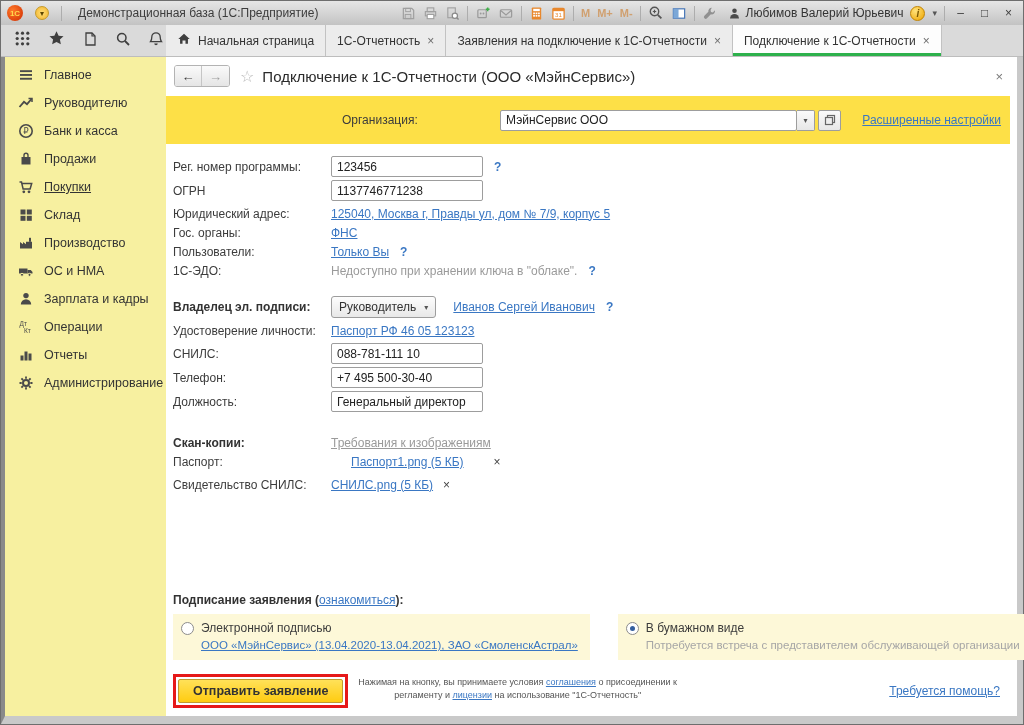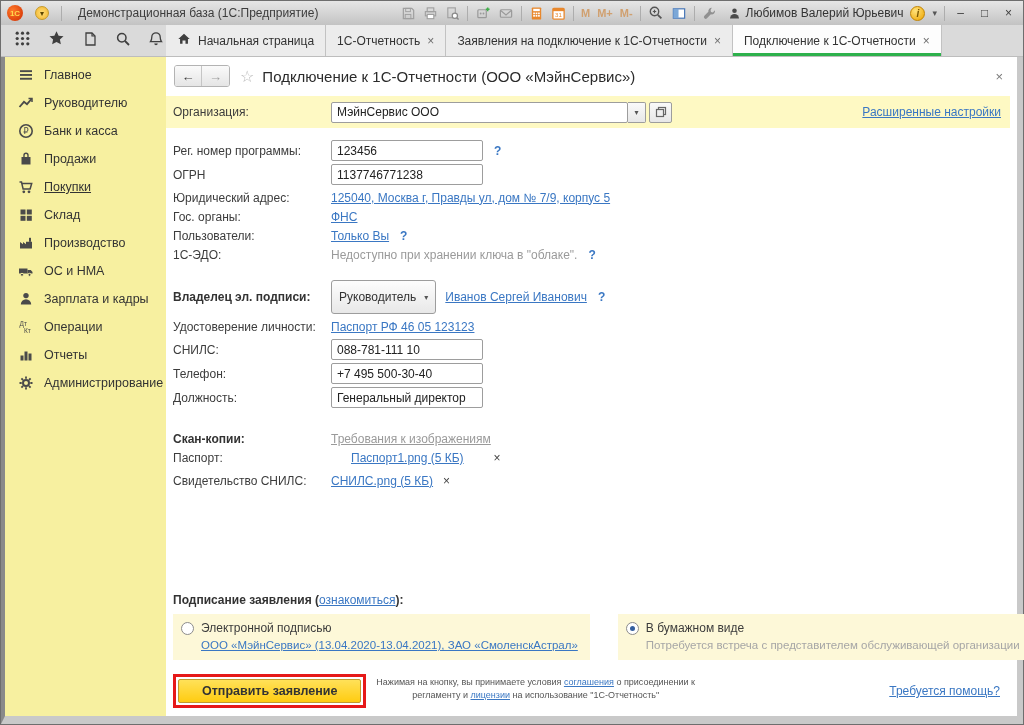--- a/index.html
+++ b/index.html
@@ -56,22 +56,22 @@
   .form-header { display:flex; align-items:center; padding:8px 10px 2px 8px; }
   .nav-group { display:flex; border:1px solid #b3b3b3; border-radius:3px; overflow:hidden; }
   .nav-btn { width:27px; height:20px; display:flex; align-items:center; justify-content:center;
     background:linear-gradient(#fafafa,#e5e5e5); font-size:13px; }
   .nav-btn.back { color:#3c3c3c; border-right:1px solid #c5c5c5; }
   .nav-btn.fwd { color:#9e9e9e; }
   .fav-star { color:#b9b9b9; font-size:16px; margin:0 8px 0 10px; }
   .form-title { font-size:15px; color:#2b2b2b; white-space:nowrap; }
   .form-close { margin-left:auto; color:#7a7a7a; font-size:13px; padding:0 4px; }
 
-  .org-row { margin-top:7px; margin-right:7px; background:#fef9c3; height:32px;
-    display:flex; align-items:center; padding-left:7px; position:relative; flex:0 0 auto; }
+  .org-row { margin-top:7px; margin-right:7px; background:#fde047; height:48px;
+    display:flex; align-items:center; padding-left:7px; position:relative; flex:0 0 auto;justify-content:center; }
   .f-label { width:158px; flex:0 0 158px; font-size:12px; color:#3c3c3c; }
   .combo { display:flex; align-items:center; }
   input.txt { height:21px; border:1px solid #9d9d9d; border-radius:2px; font-size:12px;
     padding:0 5px; font-family:inherit; color:#222; background:#fff; }
   .org-input { width:297px; border-radius:2px 0 0 2px; }
   .dd-btn { width:18px; height:21px; border:1px solid #9d9d9d; border-left:none; border-radius:0 2px 2px 0;
     background:linear-gradient(#fafafa,#e7e7e7); font-size:8px; color:#555;
     display:flex; align-items:center; justify-content:center; }
   .open-btn { width:23px; height:21px; border:1px solid #9d9d9d; border-radius:2px; margin-left:3px;
     background:linear-gradient(#fafafa,#e7e7e7); display:flex; align-items:center; justify-content:center; }
@@ -82,40 +82,40 @@
   .help { color:#3a77c3; font-weight:bold; margin-left:11px; font-size:12px; }
   .gray { color:#9a9a9a; font-size:12px; }
   .boldlbl { font-weight:bold; color:#333; }
 
   .form-body { flex:1; display:flex; flex-direction:column; padding:12px 7px 0 7px; font-size:12px; min-height:0; }
   .row { display:flex; align-items:center; margin-bottom:3px; min-height:20px; }
   .row.linkrow { min-height:19px; margin-bottom:0; }
   .in-sm { width:152px; }
   .gap16 { height:16px; flex:0 0 auto; } .gap18 { height:18px; flex:0 0 auto; }
   .owner-dd { height:22px; border:1px solid #9d9d9d; border-radius:3px;
-    background:linear-gradient(#fdfdfd,#e8e8e8); font-size:12px; padding:16px 7px;
-    display:inline-flex; align-items:center; gap:8px; color:#333; margin-right:9px; }
+    background:linear-gradient(#fdfdfd,#e8e8e8); font-size:12px; padding:4px 7px;
+    display:inline-flex; align-items:center; gap:8px; color:#333; margin-right:17px; }
   .owner-dd .caret { font-size:8px; color:#555; }
   .file-x { color:#444; font-size:12px; margin-left:10px; cursor:pointer; }
 
   .signing { margin-top:auto; }
   .sign-label { font-size:12px; margin-bottom:7px; }
   .panels { display:flex; gap:28px; margin-bottom:14px; }
   .panel { background:#fdf8d8; padding:7px 12px 9px 8px; }
   .p-line1 { display:flex; align-items:center; gap:7px; font-size:12px; color:#3c3c3c; white-space:nowrap; }
   .p-detail { margin-left:20px; margin-top:4px; font-size:11.5px; white-space:nowrap; }
   .p-detail.gray { color:#a6a6a6; }
   .radio { width:13px; height:13px; border:1px solid #8c8c8c; border-radius:50%; background:#fff;
     position:relative; flex:0 0 13px; }
   .radio.sel::after { content:""; position:absolute; inset:3px; border-radius:50%; background:#355f9e; }
 
   .footer-row { display:flex; align-items:flex-start; padding:0 10px 8px 0; }
   .submit-wrap { border:3px solid #e61919; padding:2px; flex:0 0 auto; }
   .submit-btn { background:linear-gradient(#ffe159,#fc1); border:1px solid #c19a2e; border-radius:2px;
-    font-weight:bold; font-size:12.5px; color:#333; padding:4px 23px; font-family:inherit; white-space:nowrap; }
+    font-weight:bold; font-size:12.5px; color:#333; padding:4px 14px; font-family:inherit; white-space:nowrap; }
   .terms { font-size:9px; color:#555; line-height:1.4; margin-left:10px; padding-top:2px;text-align:center; }
   .terms .lnk { font-size:9px; }
   .help-link { margin-left:auto; align-self:center; }
 </style>
 </head>
 <body>
 
 <div class="window">
 
   <div class="titlebar">

